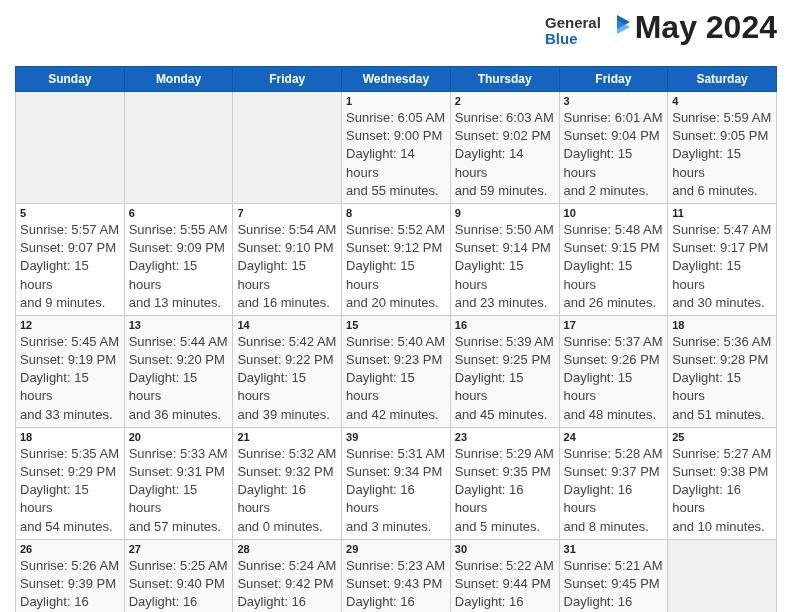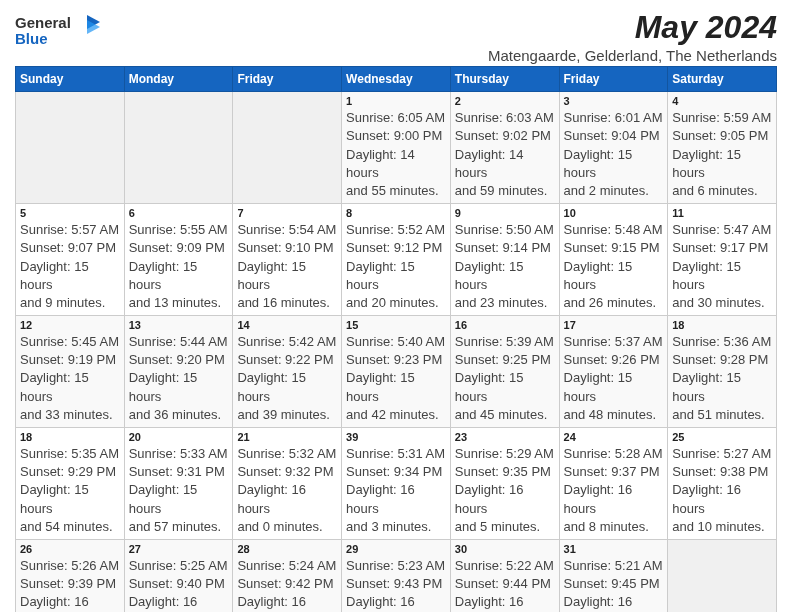--- a/index.html
+++ b/index.html
@@ -10,54 +10,53 @@
       height: 612px;
       overflow: hidden;
     }
     .page {
       width: 792px;
       padding: 10px 15px 10px 15px;
     }
     .header {
       display: flex;
       align-items: flex-start;
-      justify-content: space-between;
-      margin-bottom: 2px;
+      justify-content: flex-end;
+      margin-bottom: 12px;
     }
     .logo {
       display: flex;
       align-items: center;
     }
     .title-area {
       text-align: right;
     }
     .cal-title {
       font-size: 32px;
       font-weight: bold;
       color: #222;
       line-height: 1.1;
-      font-style: italic;
     }
     .cal-subtitle {
       font-size: 15px;
       color: #444;
       margin-top: 2px;
     }
     table {
       width: 100%;
       border-collapse: collapse;
       table-layout: fixed;
     }
     thead th {
       background: #1565C0;
       color: #fff;
       font-size: 12px;
       font-weight: bold;
       padding: 5px 4px;
-      text-align: left;
+      text-align: center;
       border: 1px solid #1255a0;
       margin-left: 36px;
     }
     tbody td {
       border: 1px solid #ccc;
       vertical-align: top;
       padding: 3px 4px;
       font-size: 9.5px;
       color: #333;
       height: 78px;
@@ -91,21 +90,20 @@
         <svg width="90" height="40" viewBox="0 0 90 40">
           <text x="0" y="18" font-family="Arial" font-size="15" font-weight="bold" fill="#333">General</text>
           <text x="0" y="34" font-family="Arial" font-size="15" font-weight="bold" fill="#1565C0">Blue</text>
           <polygon points="72,5 85,12 72,19" fill="#1565C0"></polygon>
           <polygon points="72,10 85,17 72,24" fill="#2196F3" opacity="0.7"></polygon>
         </svg>
       </div>
     </div>
     <div class="title-area">
       <div class="cal-title">May 2024</div>
-      <div class="cal-subtitle">Matengaarde, Gelderland, The Netherlands</div>
     </div>
   </div>
 
   <table>
     <thead>
       <tr>
         <th>Sunday</th>
         <th>Monday</th>
         <th>Friday</th>
         <th>Wednesday</th>

